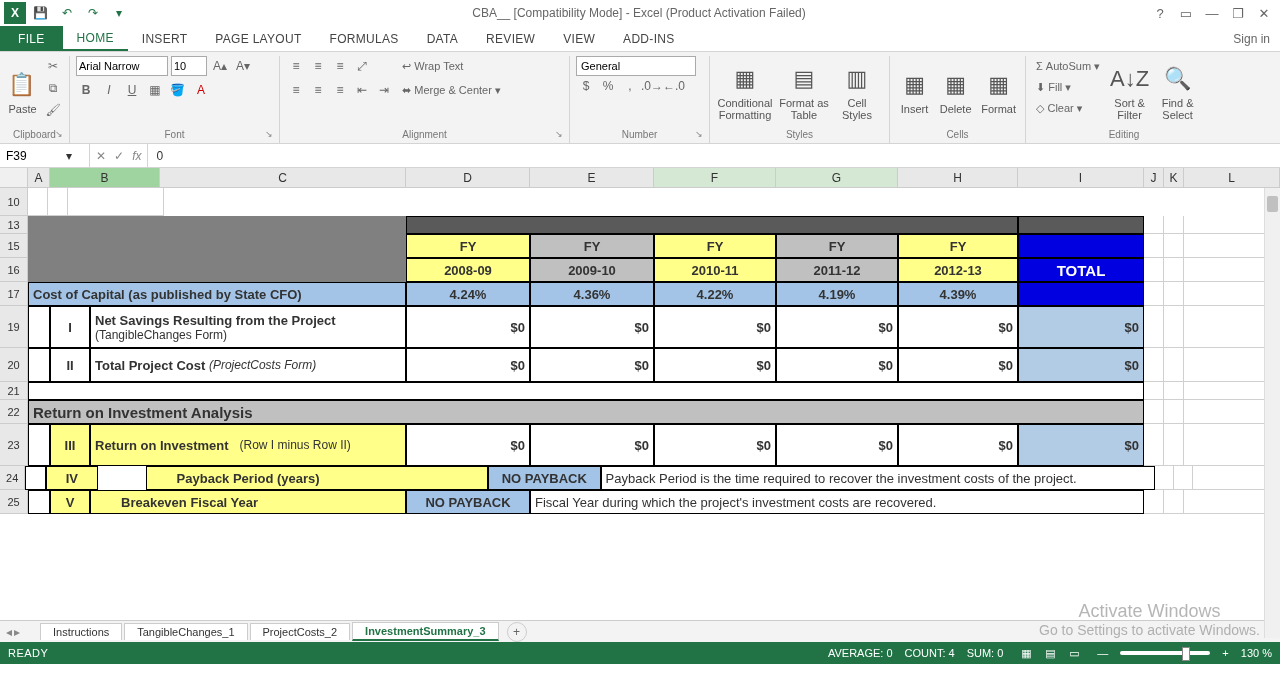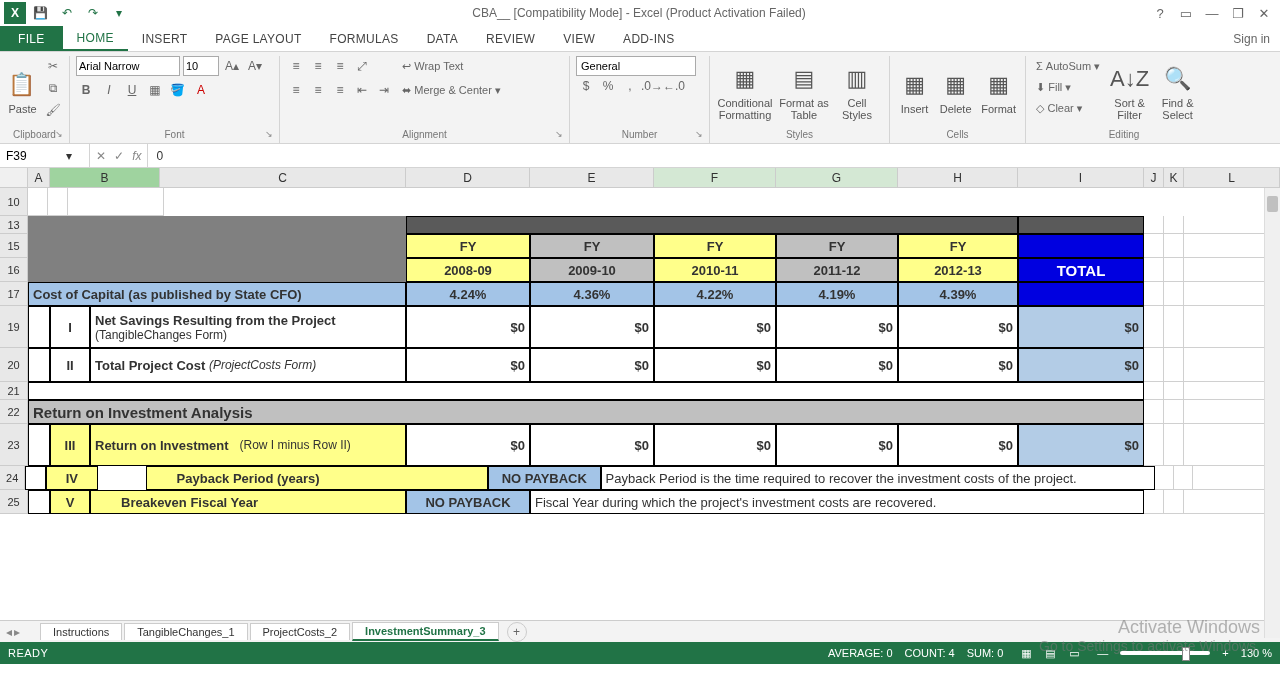--- a/index.html
+++ b/index.html
@@ -23,21 +23,21 @@
 
 .ribbon { height: 92px; background: #f3f3f3; border-bottom: 1px solid #d4d4d4; display: flex; padding-top: 4px; }
 .rib-group { border-right: 1px solid #d4d4d4; padding: 0 6px 2px; display: flex; flex-direction: column; justify-content: space-between; }
 .rib-group-label { text-align: center; font-size: 10px; color: #777; padding: 1px 0; }
 .rib-body { display: flex; gap: 4px; flex: 1; }
 .rib-col { display: flex; flex-direction: column; gap: 2px; justify-content: flex-start; }
 .rib-big { width: 44px; display: flex; flex-direction: column; align-items: center; justify-content: center; gap: 2px; cursor: pointer; color: #555; }
 .rib-big .ico { width: 32px; height: 32px; display: flex; align-items: center; justify-content: center; font-size: 22px; }
 .rib-big .lbl { font-size: 11px; text-align: center; line-height: 1.1; }
 .rib-btn { padding: 1px 4px; display: flex; align-items: center; gap: 3px; font-size: 11px; color: #666; cursor: pointer; height: 20px; }
-.font-select { width: 104px; height: 20px; border: 1px solid #aaa; font-size: 11px; padding: 0 2px; }
+.font-select { width: 92px; height: 20px; border: 1px solid #aaa; font-size: 11px; padding: 0 2px; }
 .size-select { width: 36px; height: 20px; border: 1px solid #aaa; font-size: 11px; padding: 0 2px; }
 .select-gen { width: 120px; height: 20px; border: 1px solid #aaa; font-size: 11px; padding: 0 4px; }
 .mini-btn { width: 20px; height: 20px; display: flex; align-items: center; justify-content: center; color: #666; cursor: pointer; font-size: 12px; border: 1px solid transparent; }
 .dialog-launcher { position: absolute; bottom: 2px; right: 2px; width: 12px; height: 12px; font-size: 9px; color: #888; cursor: pointer; }
 .rib-group { position: relative; }
 
 
 .formula-bar { height: 24px; border-bottom: 1px solid #d4d4d4; display: flex; align-items: stretch; background: #fff; }
 .name-box { width: 90px; border-right: 1px solid #d4d4d4; padding: 0 6px; display: flex; align-items: center; font-size: 12px; }
 .name-box input { border: none; width: 60px; font-size: 12px; outline: none; }
@@ -98,21 +98,21 @@
 
 .statusbar { height: 22px; background: #217346; color: #fff; display: flex; align-items: center; font-size: 11px; padding: 0 8px; }
 .statusbar .left { text-transform: uppercase; letter-spacing: 0.5px; }
 .statusbar .right { margin-left: auto; display: flex; align-items: center; gap: 12px; }
 .view-btns { display: flex; gap: 2px; }
 .view-btn { width: 22px; height: 16px; display: flex; align-items: center; justify-content: center; cursor: pointer; border: 1px solid transparent; }
 .zoom-slider { width: 90px; height: 4px; background: #fff; position: relative; border-radius: 2px; }
 .zoom-slider::after { content: ""; position: absolute; width: 6px; height: 12px; background: #fff; top: -4px; left: 62px; border: 1px solid #888; }
 
 
-.watermark { position: absolute; right: 20px; bottom: 28px; color: rgba(120,120,120,0.55); text-align: right; font-size: 14px; pointer-events: none; }
+.watermark { position: absolute; right: 20px; bottom: 44px; color: rgba(120,120,120,0.55); text-align: center; font-size: 14px; pointer-events: none; }
 .watermark .big { font-size: 18px; }
 
 
 .vscroll { position: absolute; right: 0; top: 188px; bottom: 44px; width: 16px; background: #f0f0f0; border-left: 1px solid #ddd; }
 .vscroll .thumb { position: absolute; top: 8px; left: 2px; right: 2px; height: 16px; background: #c0c0c0; border-radius: 2px; }
 </style>
 </head>
 <body>
 
 <div class="titlebar">

